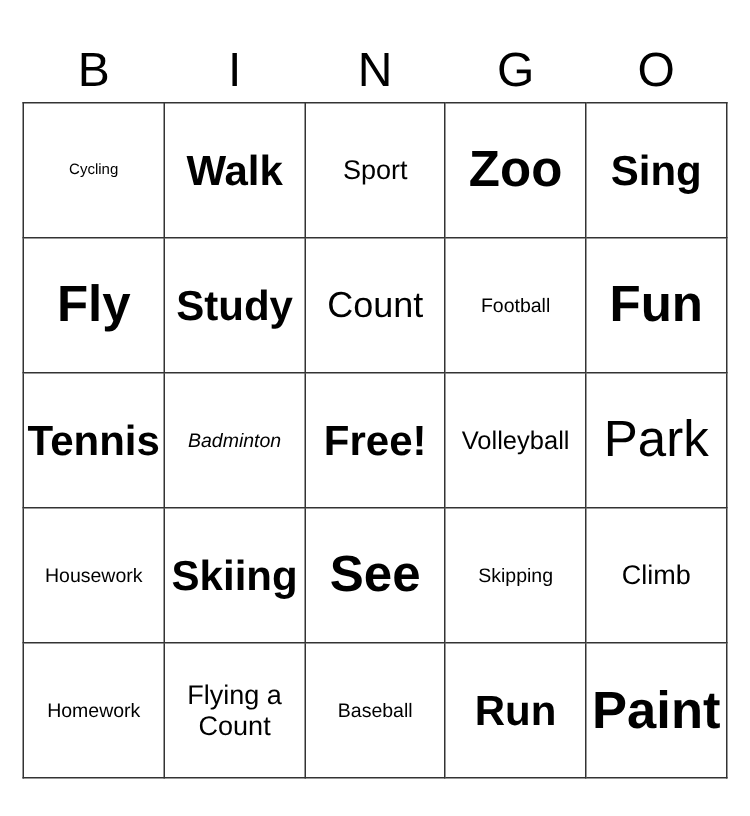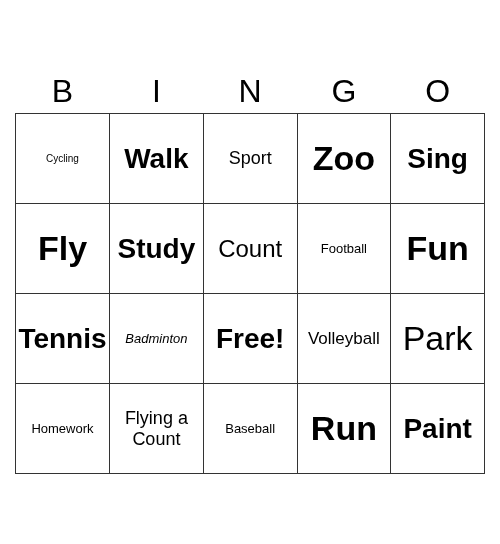--- a/index.html
+++ b/index.html
@@ -73,20 +73,27 @@
         <td style="font-size: 34px; font-weight: bold;">Fun</td>
       </tr>
       <tr>
         <td style="font-size: 28px; font-weight: bold; margin-left: 30px;">Tennis</td>
         <td style="font-size: 13px; font-style: italic;">Badminton</td>
         <td style="font-size: 28px; font-weight: bold;">Free!</td>
         <td style="font-size: 17px;">Volleyball</td>
         <td style="font-size: 34px; font-weight: normal;">Park</td>
       </tr>
       <tr>
+        <td style="font-size: 13px;">Housework</td>
+        <td style="font-size: 28px; font-weight: bold;">Skiing</td>
+        <td style="font-size: 34px; font-weight: bold;">See</td>
+        <td style="font-size: 13px;">Skipping</td>
+        <td style="font-size: 18px;">Climb</td>
+      </tr>
+      <tr>
         <td style="font-size: 13px;">Homework</td>
         <td style="font-size: 18px;">Flying a Count</td>
         <td style="font-size: 13px;">Baseball</td>
-        <td style="font-size: 34px; font-weight: bold;">Run</td>
-        <td style="font-size: 28px; font-weight: bold;">Paint</td>
+        <td style="font-size: 28px; font-weight: bold;">Run</td>
+        <td style="font-size: 35px; font-weight: bold;">Paint</td>
       </tr>
     </tbody>
 </table>
 
 </body></html>

